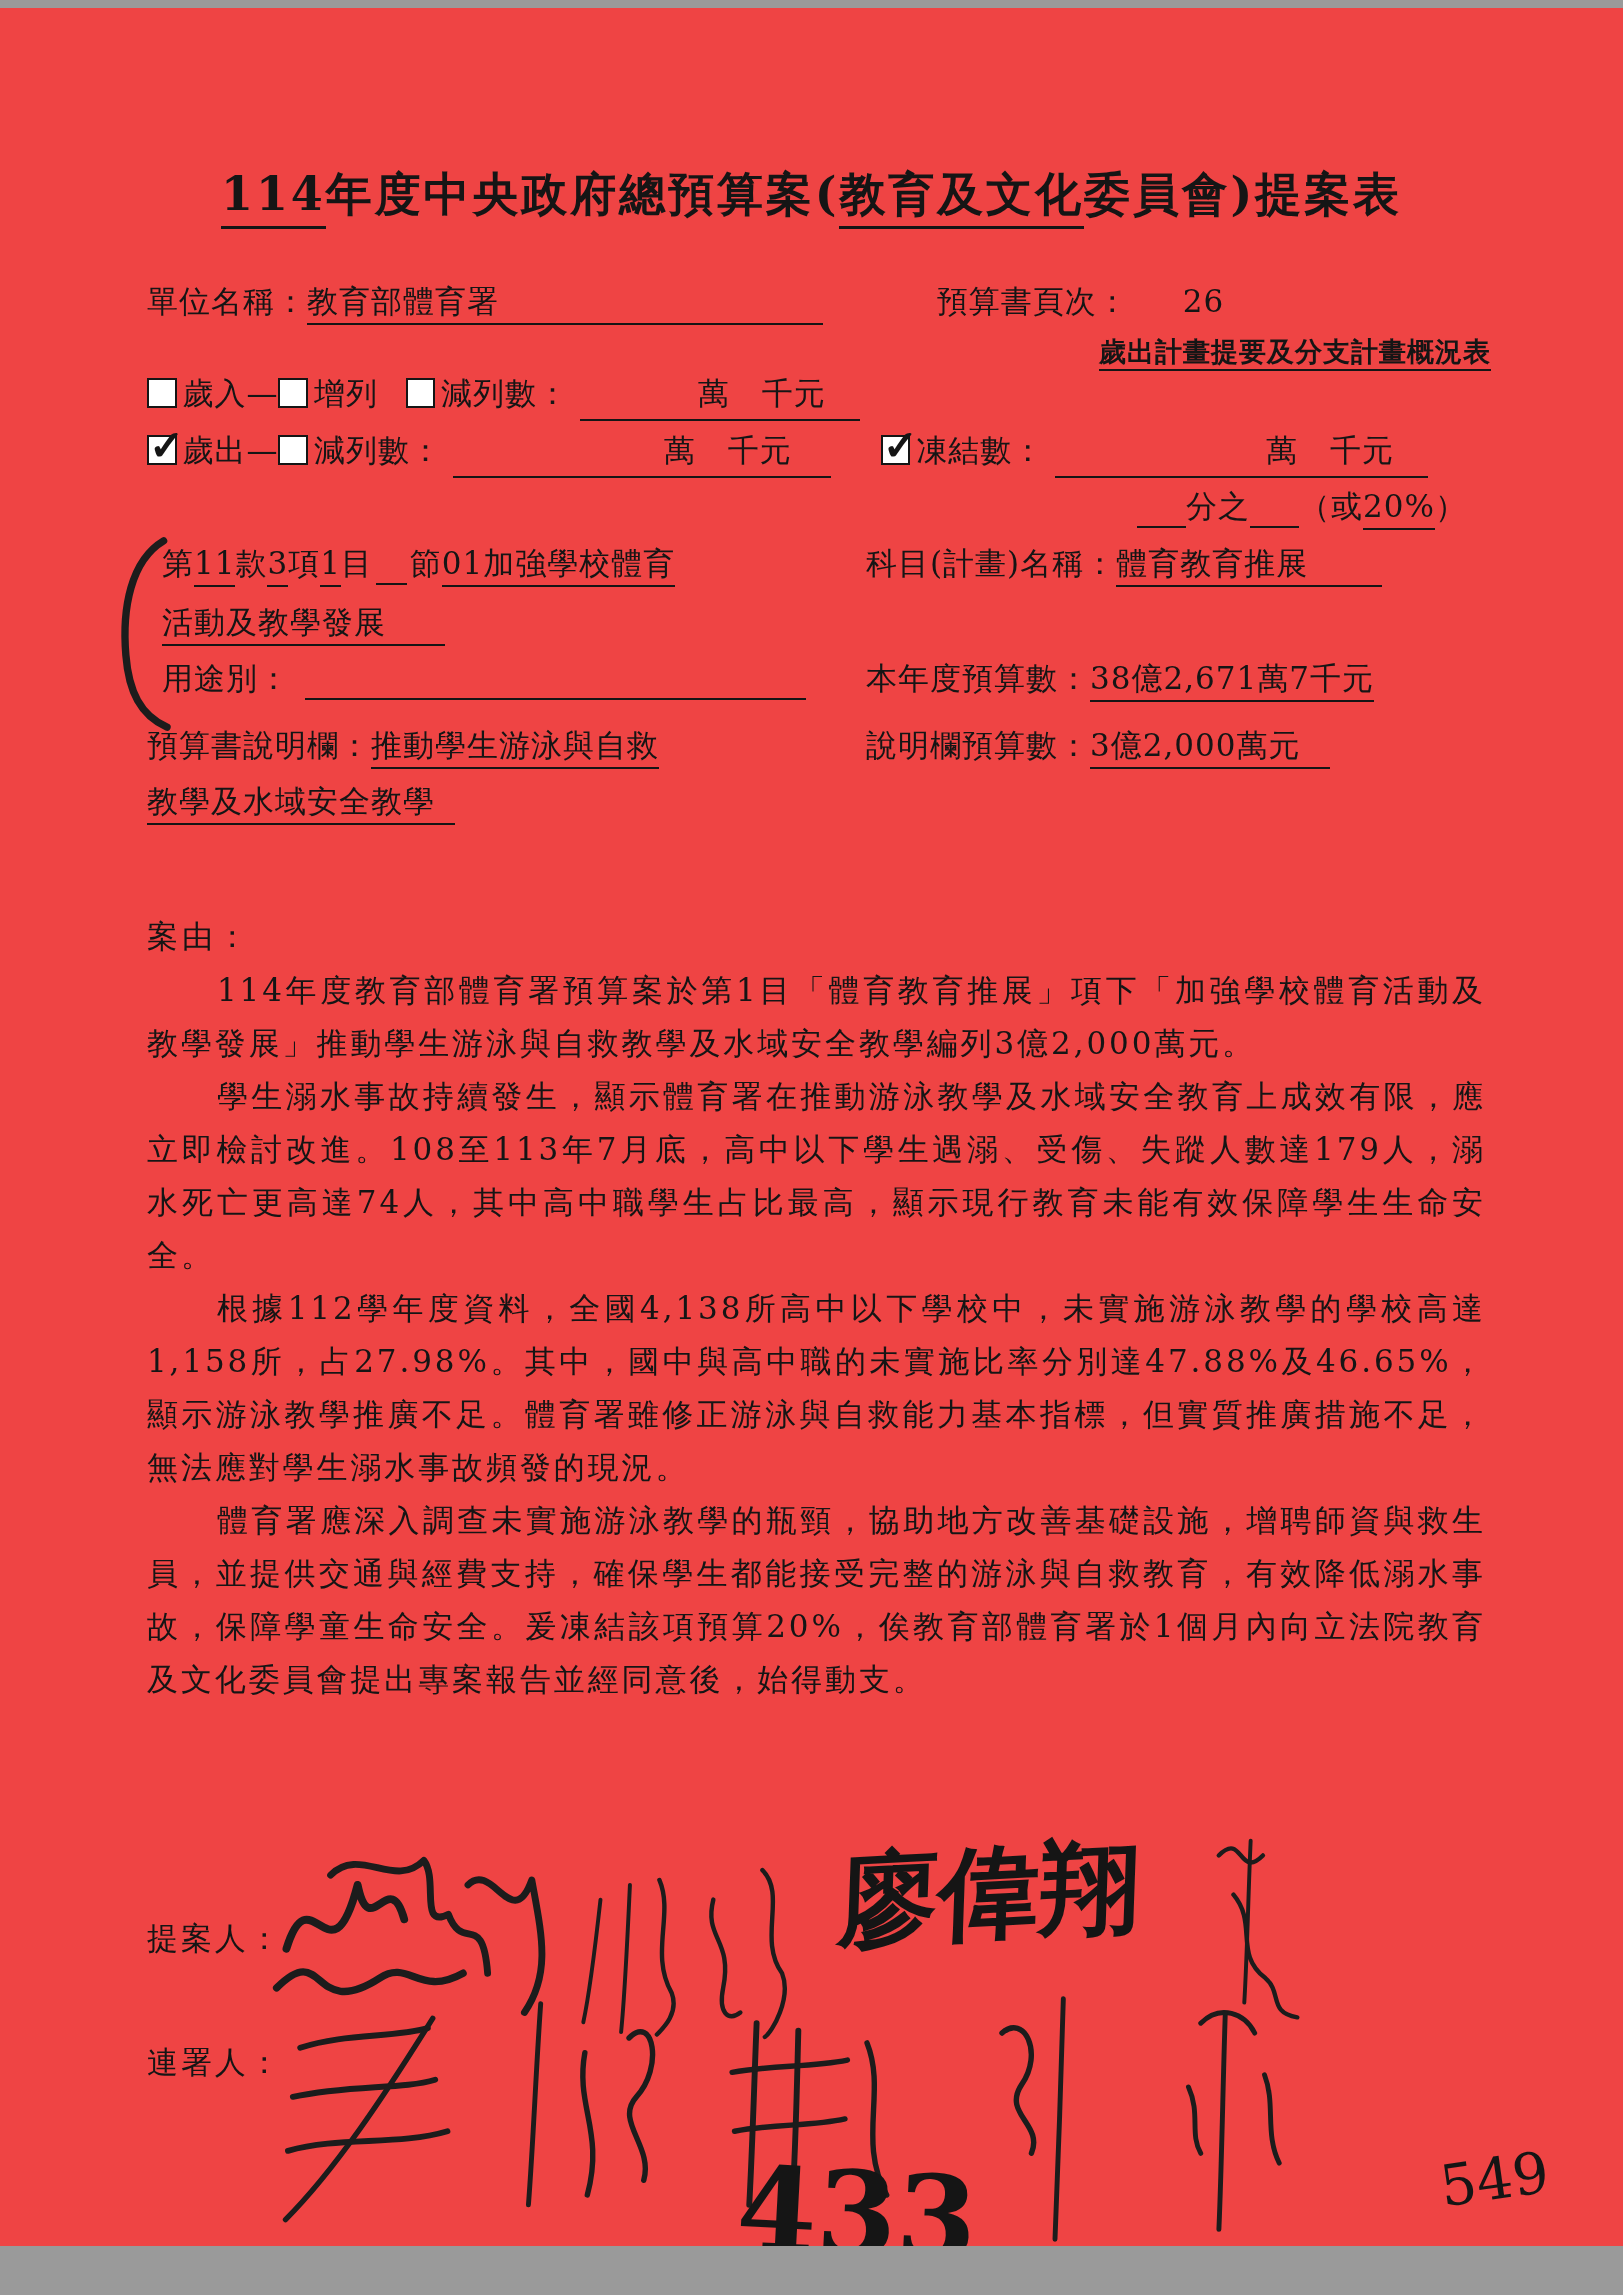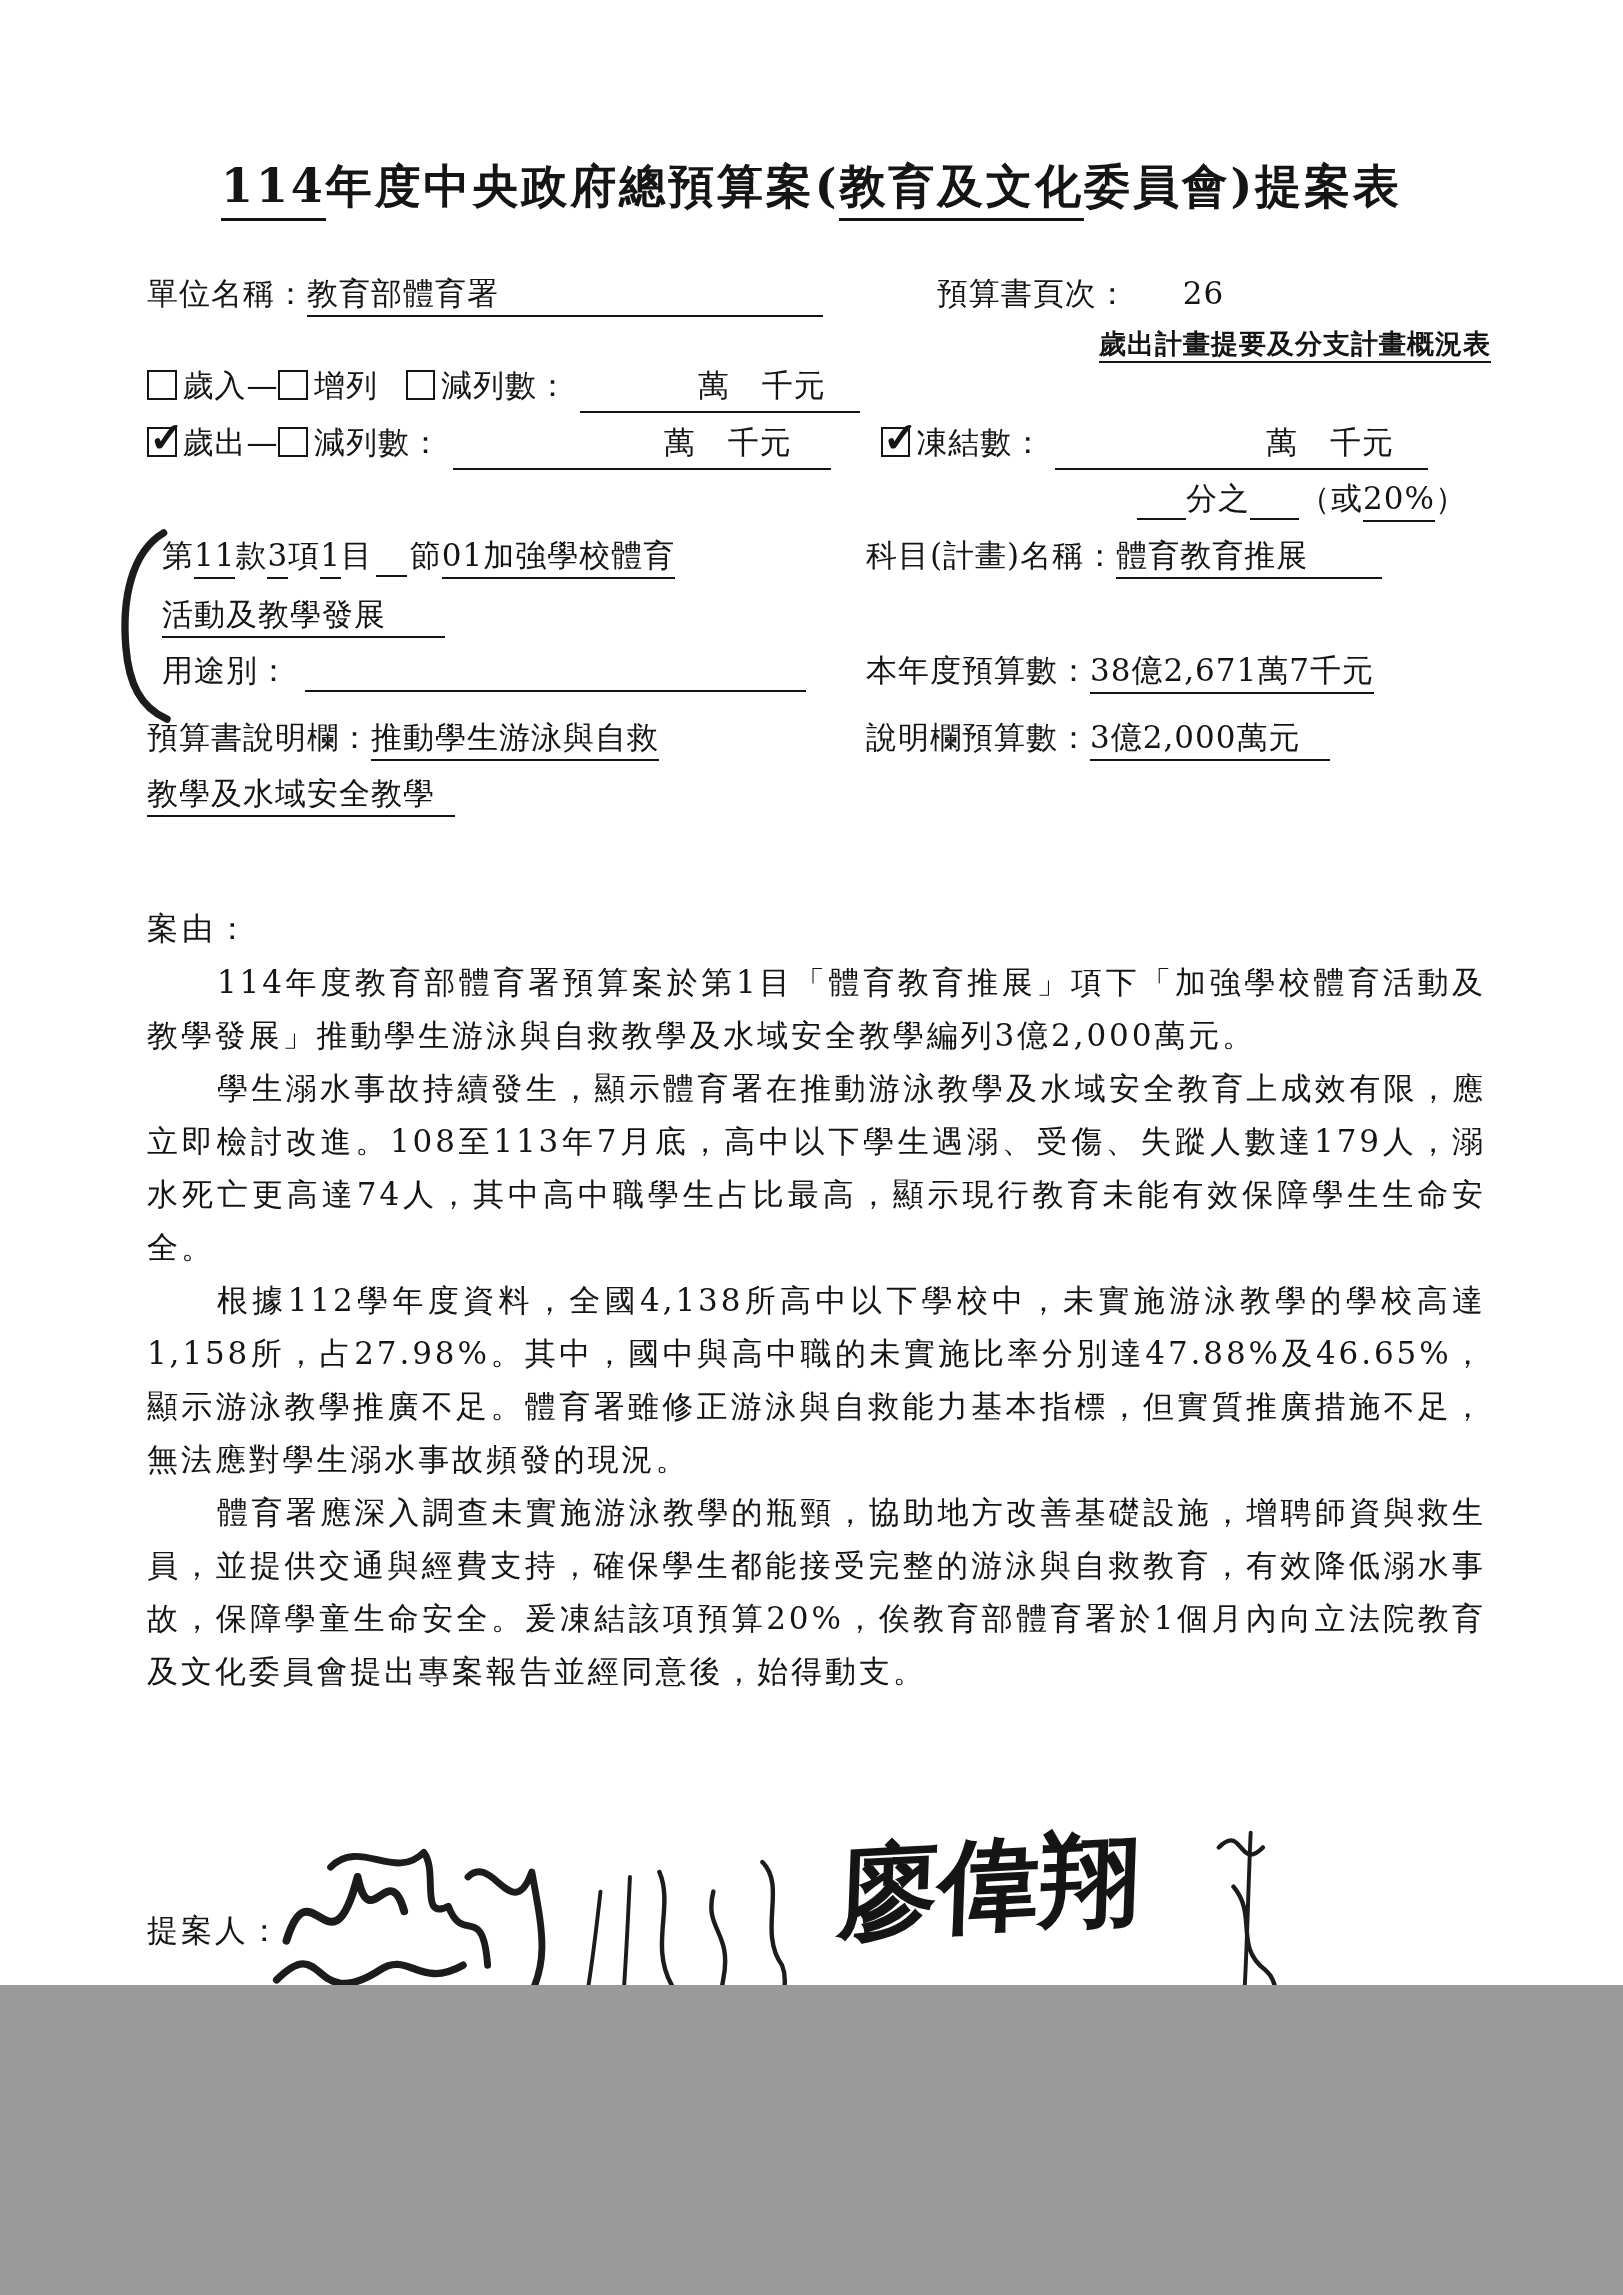--- a/index.html
+++ b/index.html
@@ -1,22 +1,23 @@
 <!DOCTYPE html>
 <html style="font-size:7.9px"><head>
 <meta charset="utf-8">
 <style>
   html,body{margin:0;padding:0;background:#9a9a9a;}
   #page{
     position:relative;
-    width:1623px;height:1985px;
-    background:#ffffff;
+    width:1623px;height:2238px;
+    background:#ef4444;
     color:#151515;
     font-family:"DejaVu Serif","Liberation Serif",serif;
     overflow:hidden;
+    margin-top:8px;
   }
   .abs{position:absolute;}
   .u{border-bottom:2.9px solid #151515;padding-bottom:3.9px;}
   .lbl{font-size:31px;letter-spacing:1px;white-space:nowrap;}
   .small{font-size:27px;font-weight:bold;letter-spacing:1px;}
   #title{top:156px;left:0;width:100%;text-align:center;font-size:46px;font-weight:bold;letter-spacing:2.9px;white-space:nowrap;}
   #title .u{border-bottom:3.9px solid #151515;padding-bottom:4.9px;}
 
   .checkbox{display:inline-block;width:25.6px;height:25.6px;border:2.9px solid #151515;vertical-align:-3.9px;margin-right:5.9px;position:relative;background:#fff;}
   .checkbox.checked::after{content:"✓";position:absolute;left:0px;top:-16.7px;font-size:42px;font-weight:bold;color:#151515;}

